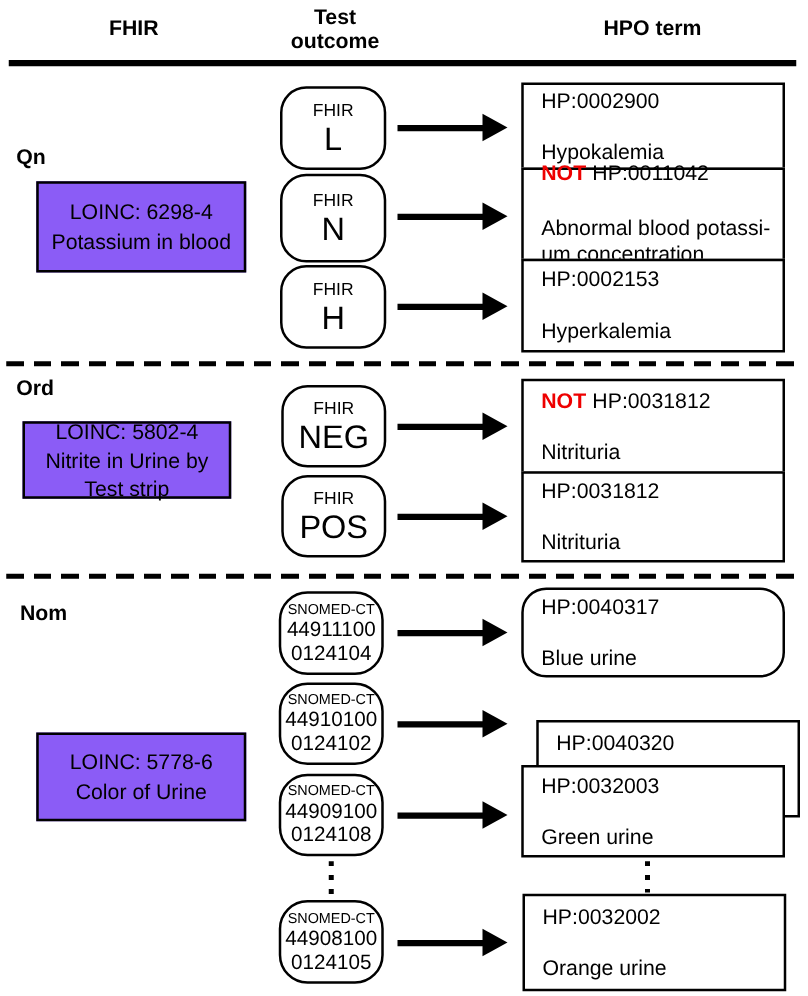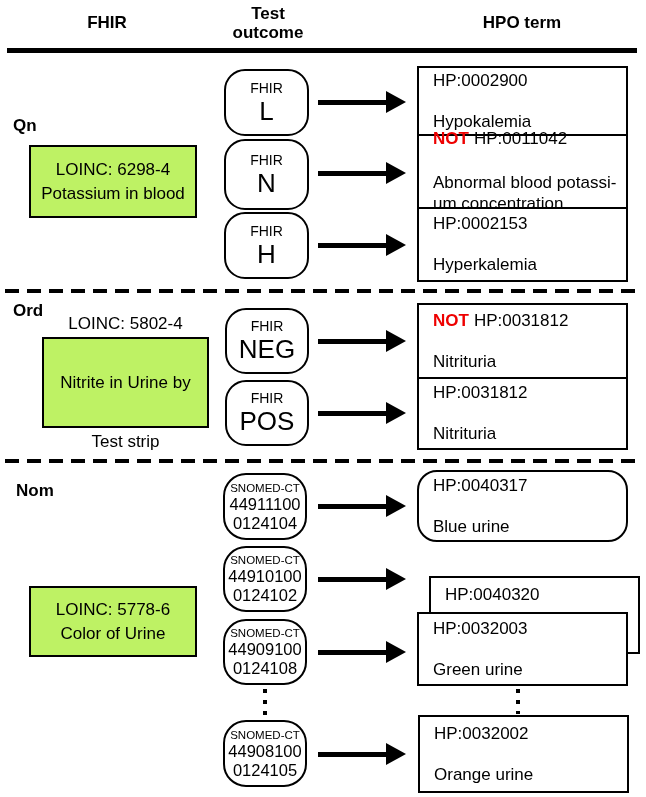--- a/index.html
+++ b/index.html
@@ -8,21 +8,21 @@
   .canvas { position:relative; width:646px; height:797px; background:#fff; overflow:hidden; }
 
   .hdr { position:absolute; font-size:17px; font-weight:bold; text-align:center; line-height:19px; }
   .thick-line { position:absolute; left:7px; top:48px; width:630px; height:5px; background:#000; }
 
   .dash-line { position:absolute; left:5px; width:636px; height:4px;
     background:repeating-linear-gradient(to right, #000 0 14px, transparent 14px 22px); }
 
   .sec-label { position:absolute; font-size:17px; font-weight:bold; }
 
-  .rect-box { position:absolute; border:2px solid #000; background:#bef264;
+  .rect-box { position:absolute; border:2px solid #000; background:#8b5cf6;
     display:flex; flex-direction:column; align-items:center; justify-content:center;
     text-align:center; font-size:17px; line-height:24px; }
 
   .round-box { position:absolute; border:2.5px solid #000; border-radius:21px; background:#fff;
     display:flex; flex-direction:column; align-items:center; justify-content:center; text-align:center; }
   .round-box .sys { font-size:14px; line-height:17px; }
   .round-box .val { font-size:26px; line-height:29px; }
   .round-box.snomed { border-radius:23px; }
   .round-box.snomed .sys { font-size:11.5px; line-height:14px; }
   .round-box.snomed .num { font-size:16.5px; line-height:19px; }
@@ -108,21 +108,21 @@
     <div class="lbl">
         <div>Hyperkalemia</div>
         <div></div>
       </div>
   </div>
 
   <div class="dash-line" style="top:289px;"></div>
 
   <div class="sec-label" style="left:13px; top:301px;">Ord</div>
 
-  <div class="rect-box" style="left:42px; top:337px; width:167px; height:91px; line-height:23px;gap:36px;">
+  <div class="rect-box" style="left:18px; top:337px; width:167px; height:62px; line-height:23px;">
     <div>LOINC: 5802-4</div>
     <div>Nitrite in Urine by</div>
     <div>Test strip</div>
   </div>
 
   <div class="round-box" style="left:225px; top:308px; width:84px; height:66px;">
     <div class="sys">FHIR</div>
     <div class="val">NEG</div>
   </div>
   <div class="round-box" style="left:225px; top:380px; width:84px; height:66px;">

